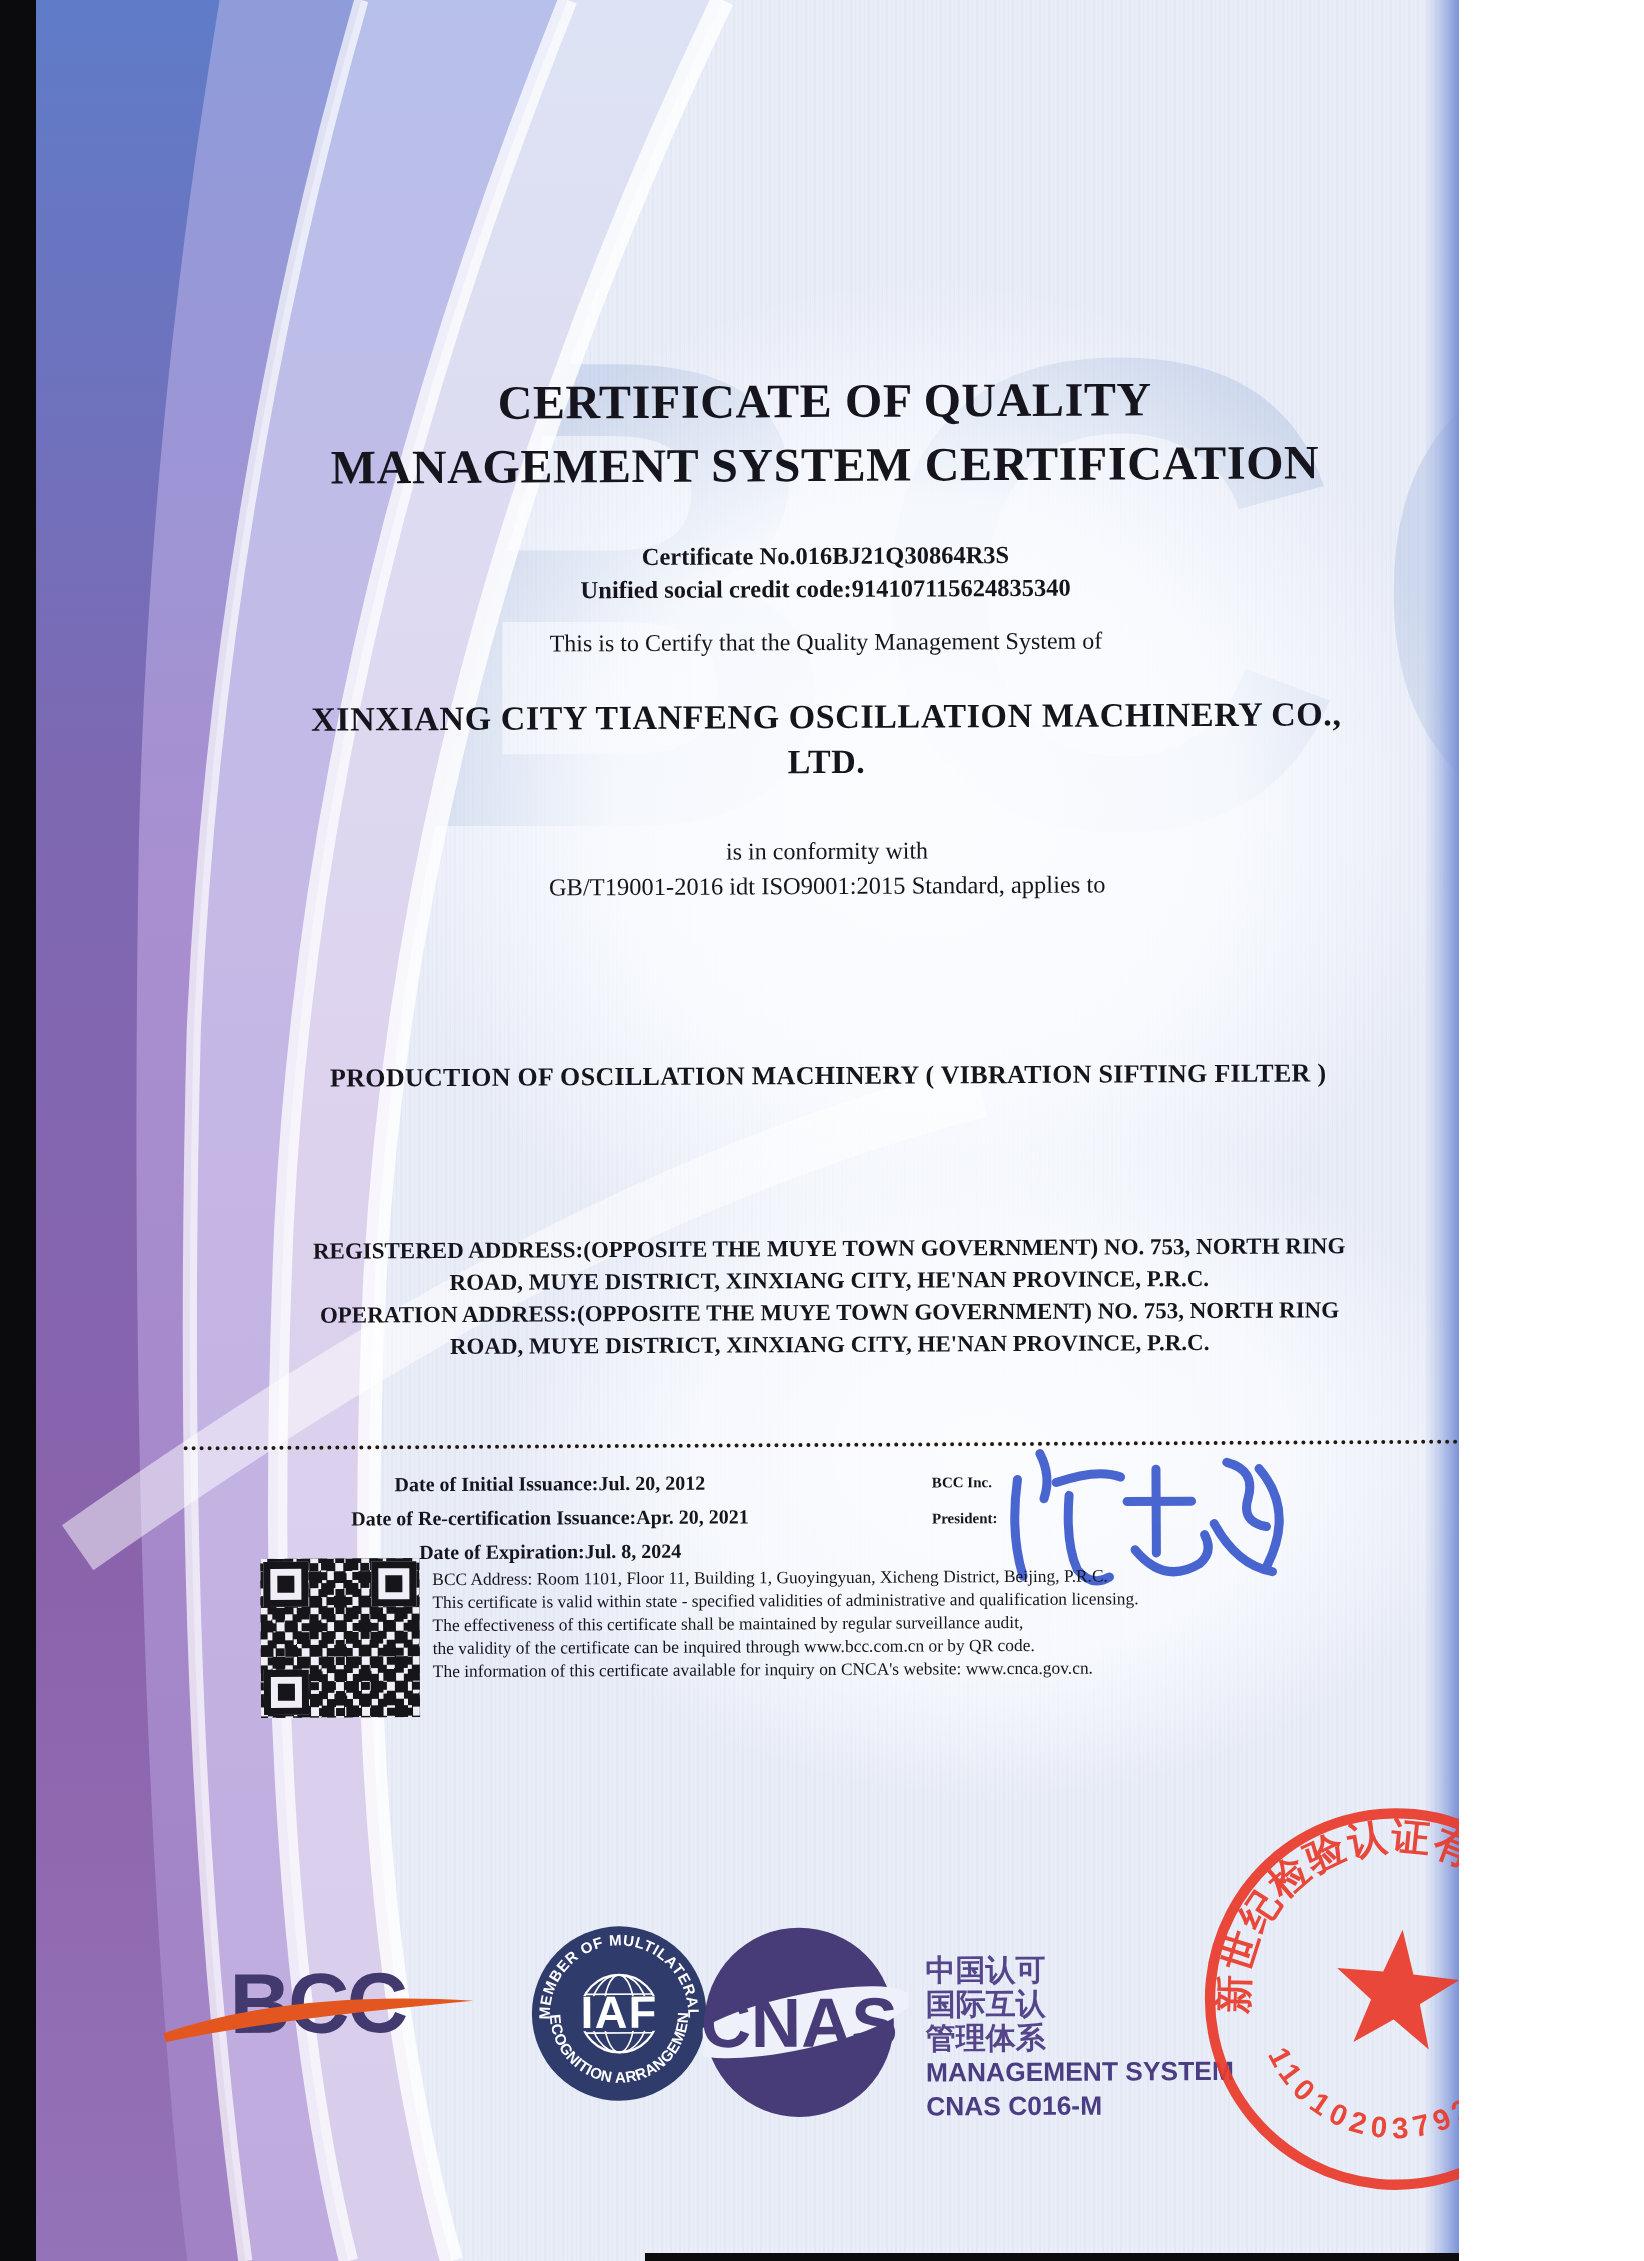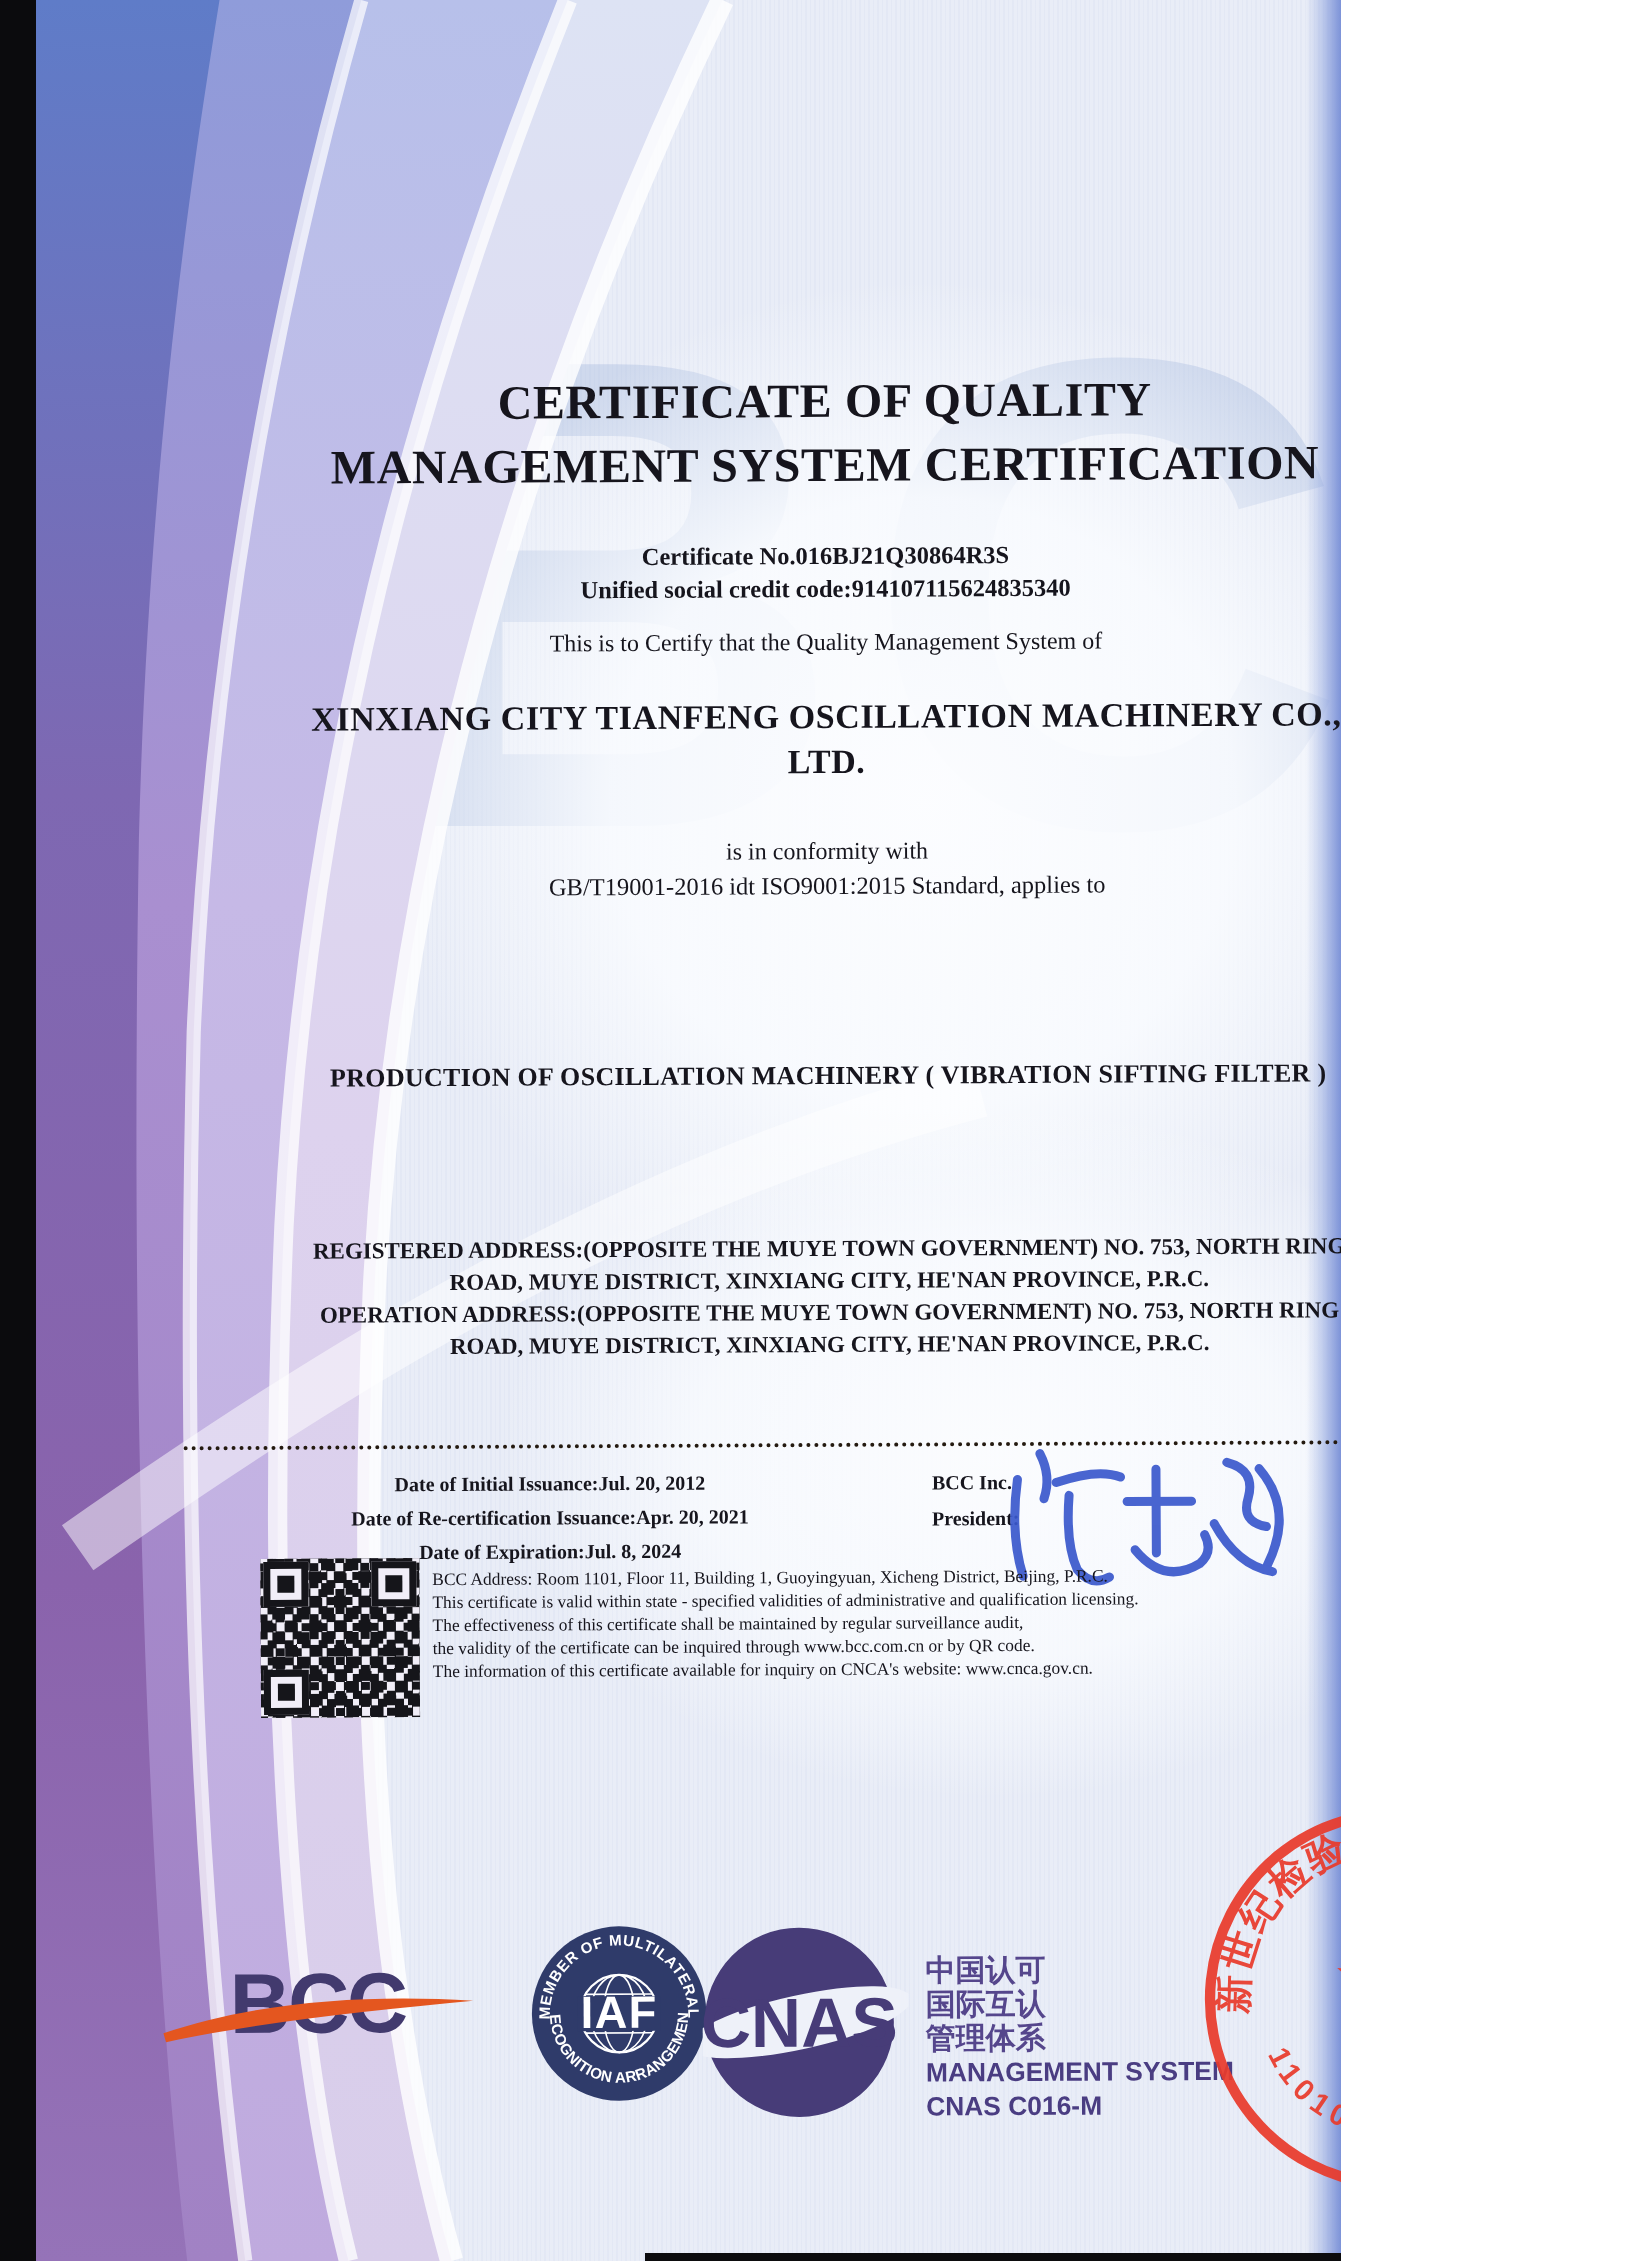--- a/index.html
+++ b/index.html
@@ -1,19 +1,19 @@
 <!DOCTYPE html>
 <html style="font-size:10.3px"><head>
 <meta charset="utf-8">
 <style>
   html,body{margin:0;padding:0;}
-  #page{position:relative;width:1309px;height:2261px;overflow:hidden;
+  #page{position:relative;width:1459px;height:2261px;overflow:hidden;
     background:#e9edf7;
     background-image:repeating-linear-gradient(90deg, rgba(120,140,200,0.05) 0 1.3px, rgba(0,0,0,0) 1.3px 4.5px);
-    font-family:"Liberation Serif","DejaVu Serif",serif;color:#16151d;padding-left:32px;}
+    font-family:"Liberation Serif","DejaVu Serif",serif;color:#16151d;}
   .abs{position:absolute;}
   
   #watermark{left:361px;top:258px;font-family:"Liberation Sans","DejaVu Sans",sans-serif;
     font-weight:800;font-size:671px;line-height:1;letter-spacing:18px;color:rgba(165,183,221,0.38);}
   .glow{pointer-events:none;}
   #glow1{left:258px;top:142px;width:1329px;height:1651px;
     background:radial-gradient(ellipse 56% 44% at 50% 40%, rgba(252,253,255,0.98) 0%, rgba(250,252,255,0.88) 42%, rgba(250,252,255,0) 72%);}
   #glow2{left:361px;top:967px;width:1264px;height:967px;
     background:radial-gradient(ellipse 52% 48% at 50% 50%, rgba(252,253,255,0.95) 0%, rgba(250,252,255,0.8) 45%, rgba(250,252,255,0) 75%);}
   #swirl{left:0;top:0;}
@@ -30,21 +30,21 @@
   #credit{top:575px;font-size:24.5px;font-weight:bold;}
   #certify{top:629px;font-size:24px;}
   #comp1{top:698px;font-size:34px;font-weight:bold;letter-spacing:0.6px;}
   #comp2{top:743px;font-size:34px;font-weight:bold;letter-spacing:0.6px;}
   #conf{top:838px;font-size:24px;}
   #std{top:872px;font-size:24.5px;}
   #scope{top:1061px;font-size:26px;font-weight:600;letter-spacing:0.3px;}
   #addr{top:1233px;font-size:23px;font-weight:bold;line-height:32px;white-space:normal;}
   #dotted{top:1443px;left:182px;width:1387px;border-top:4.5px dotted #241a10;height:0;}
   #dates{left:219px;top:1465px;width:658px;text-align:center;font-size:20px;font-weight:600;line-height:34px;}
-  #issuer{left:930px;top:1465px;font-size:20px;font-weight:600;line-height:36px;}
+  #issuer{left:930px;top:1465px;font-size:15px;font-weight:600;line-height:36px;}
   #fineprint{left:430px;top:1566px;width:787px;font-size:17.4px;line-height:23px;}
   
   #qr{left:258px;top:1556px;width:159px;height:159px;background:
     repeating-conic-gradient(#15151a 0 25%, rgba(0,0,0,0) 0 50%) 0px 0px/24.5px 24.5px,
     repeating-conic-gradient(#15151a 0 25%, rgba(0,0,0,0) 0 50%) 7px 4.5px/17px 17px,
     #f1eef8;}
   .finder{position:absolute;width:31px;height:31px;border:7px solid #15151a;background:#f1eef8;}
   .finder::after{content:"";position:absolute;left:7px;top:7px;width:17px;height:17px;background:#15151a;}
   #f-tl{left:2.6px;top:2.6px;} #f-tr{right:2.6px;top:2.6px;} #f-bl{left:2.6px;bottom:2.6px;}
   

